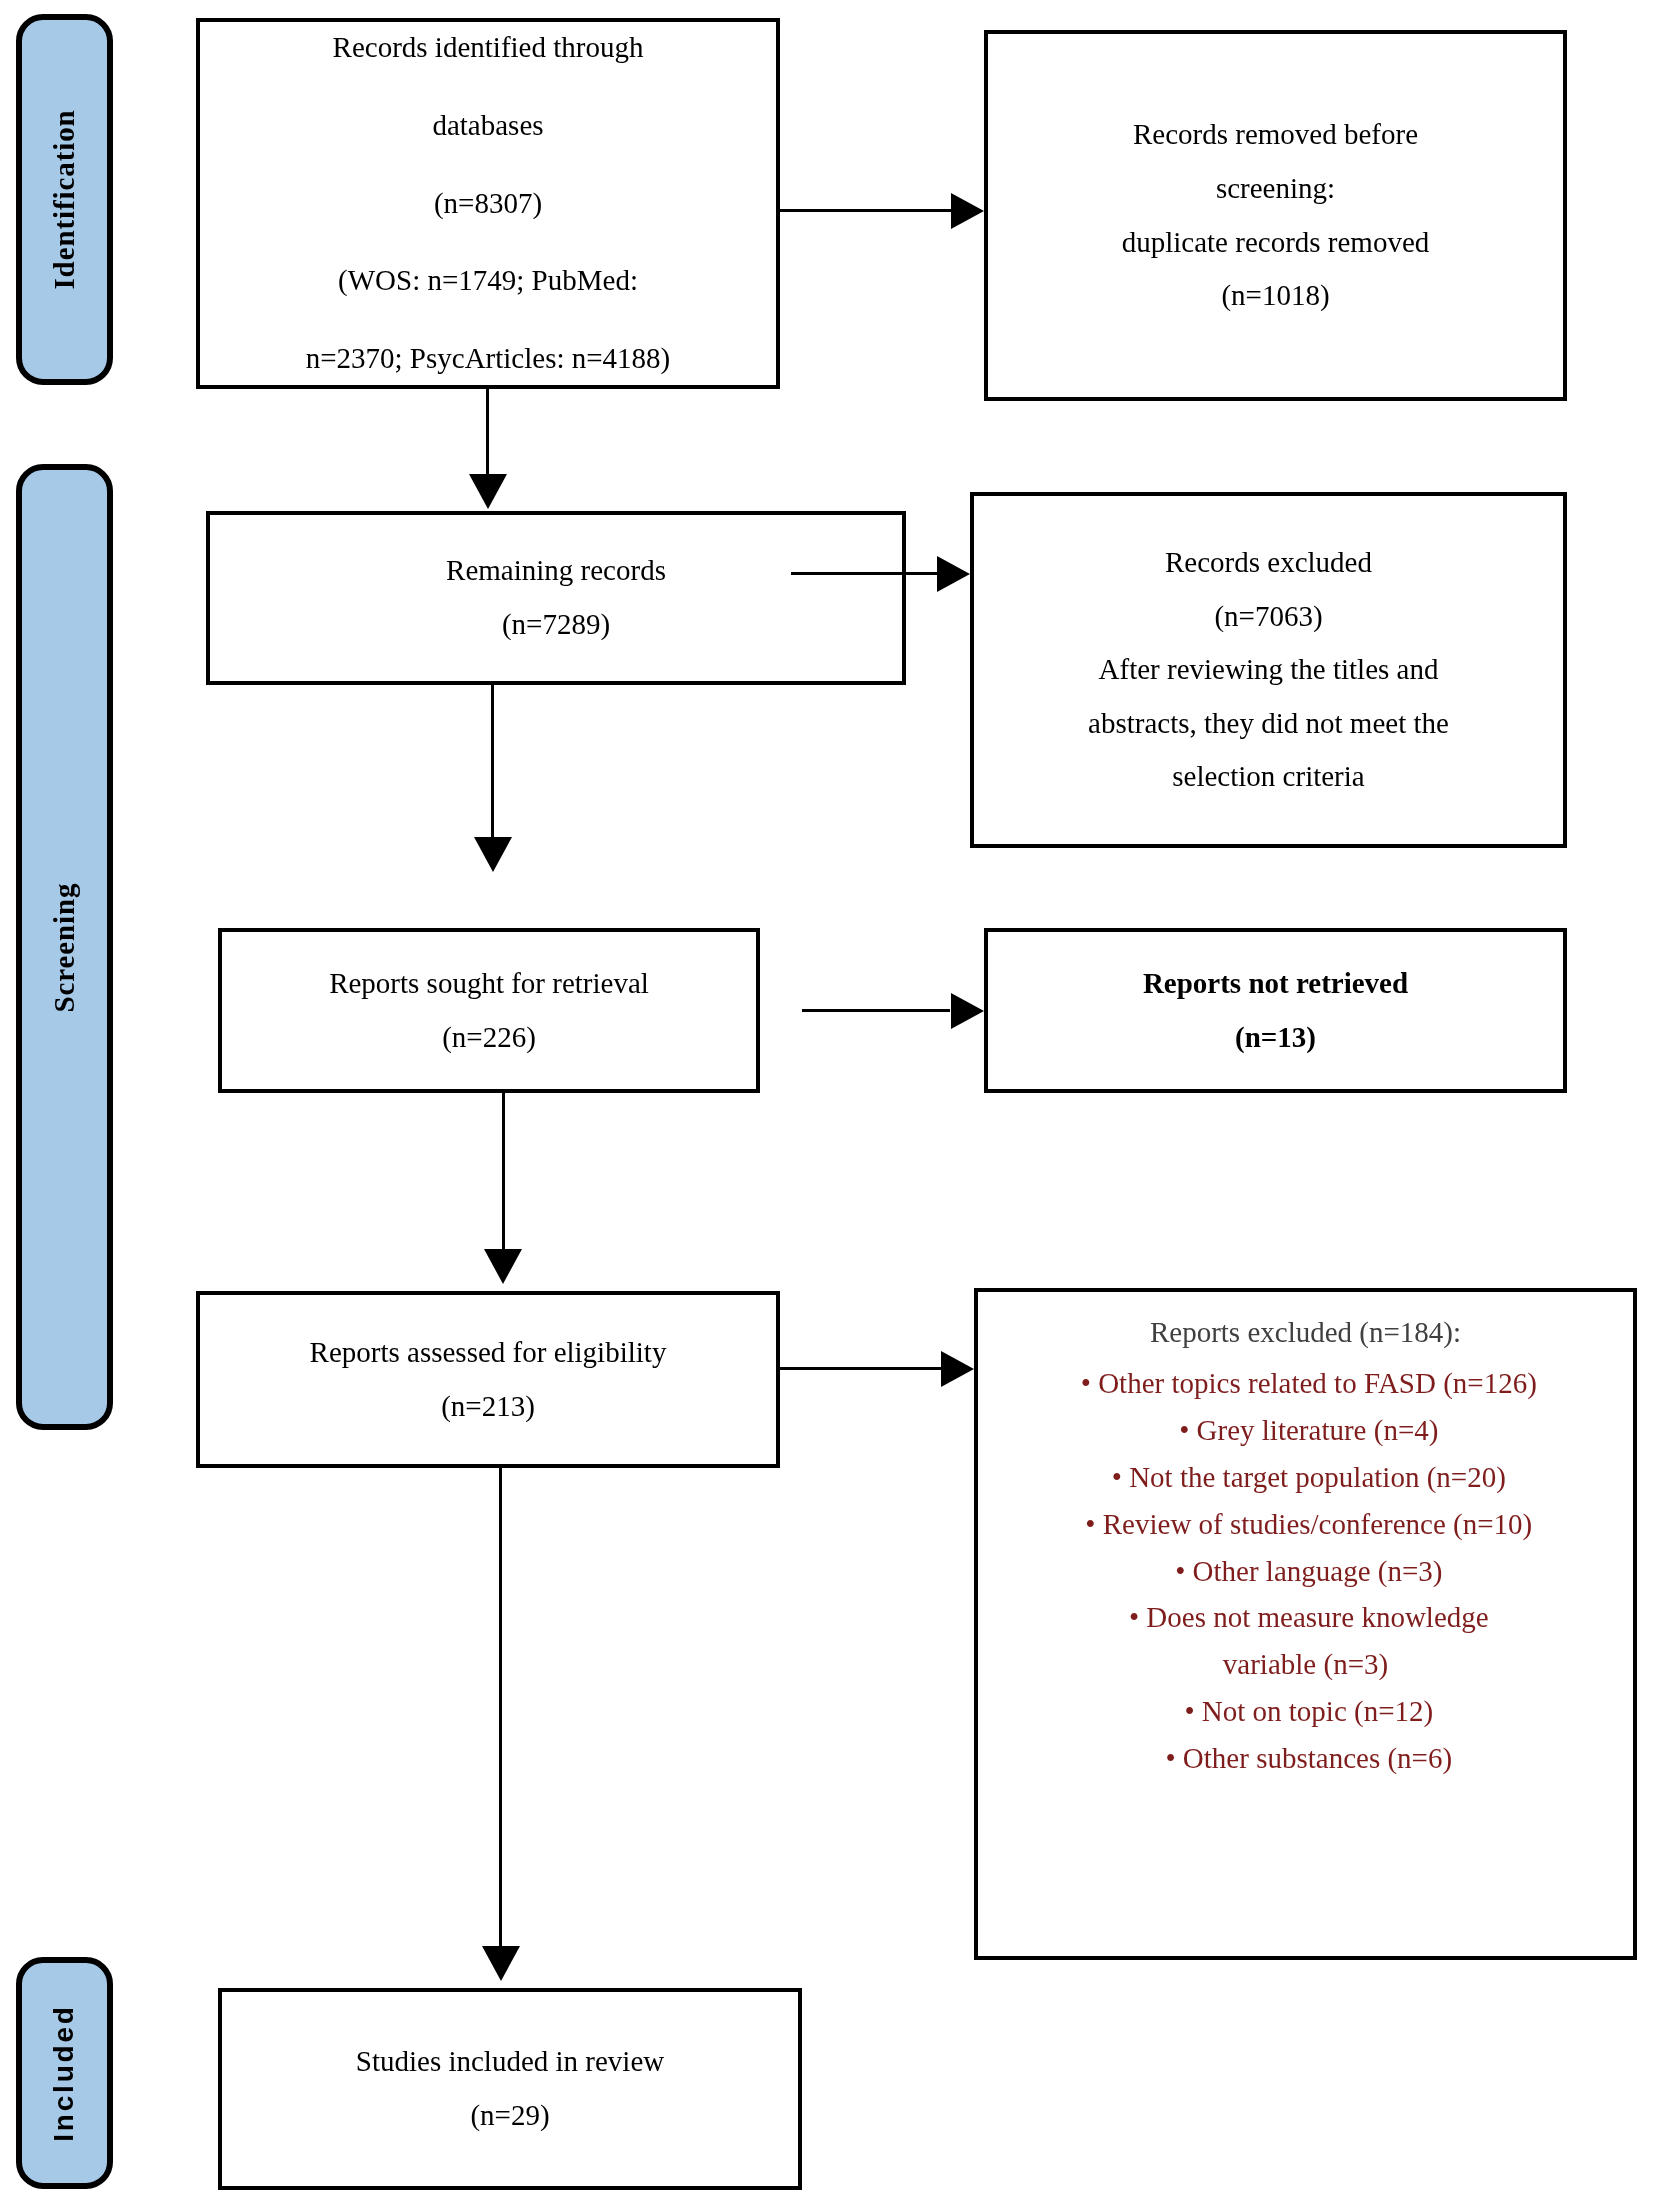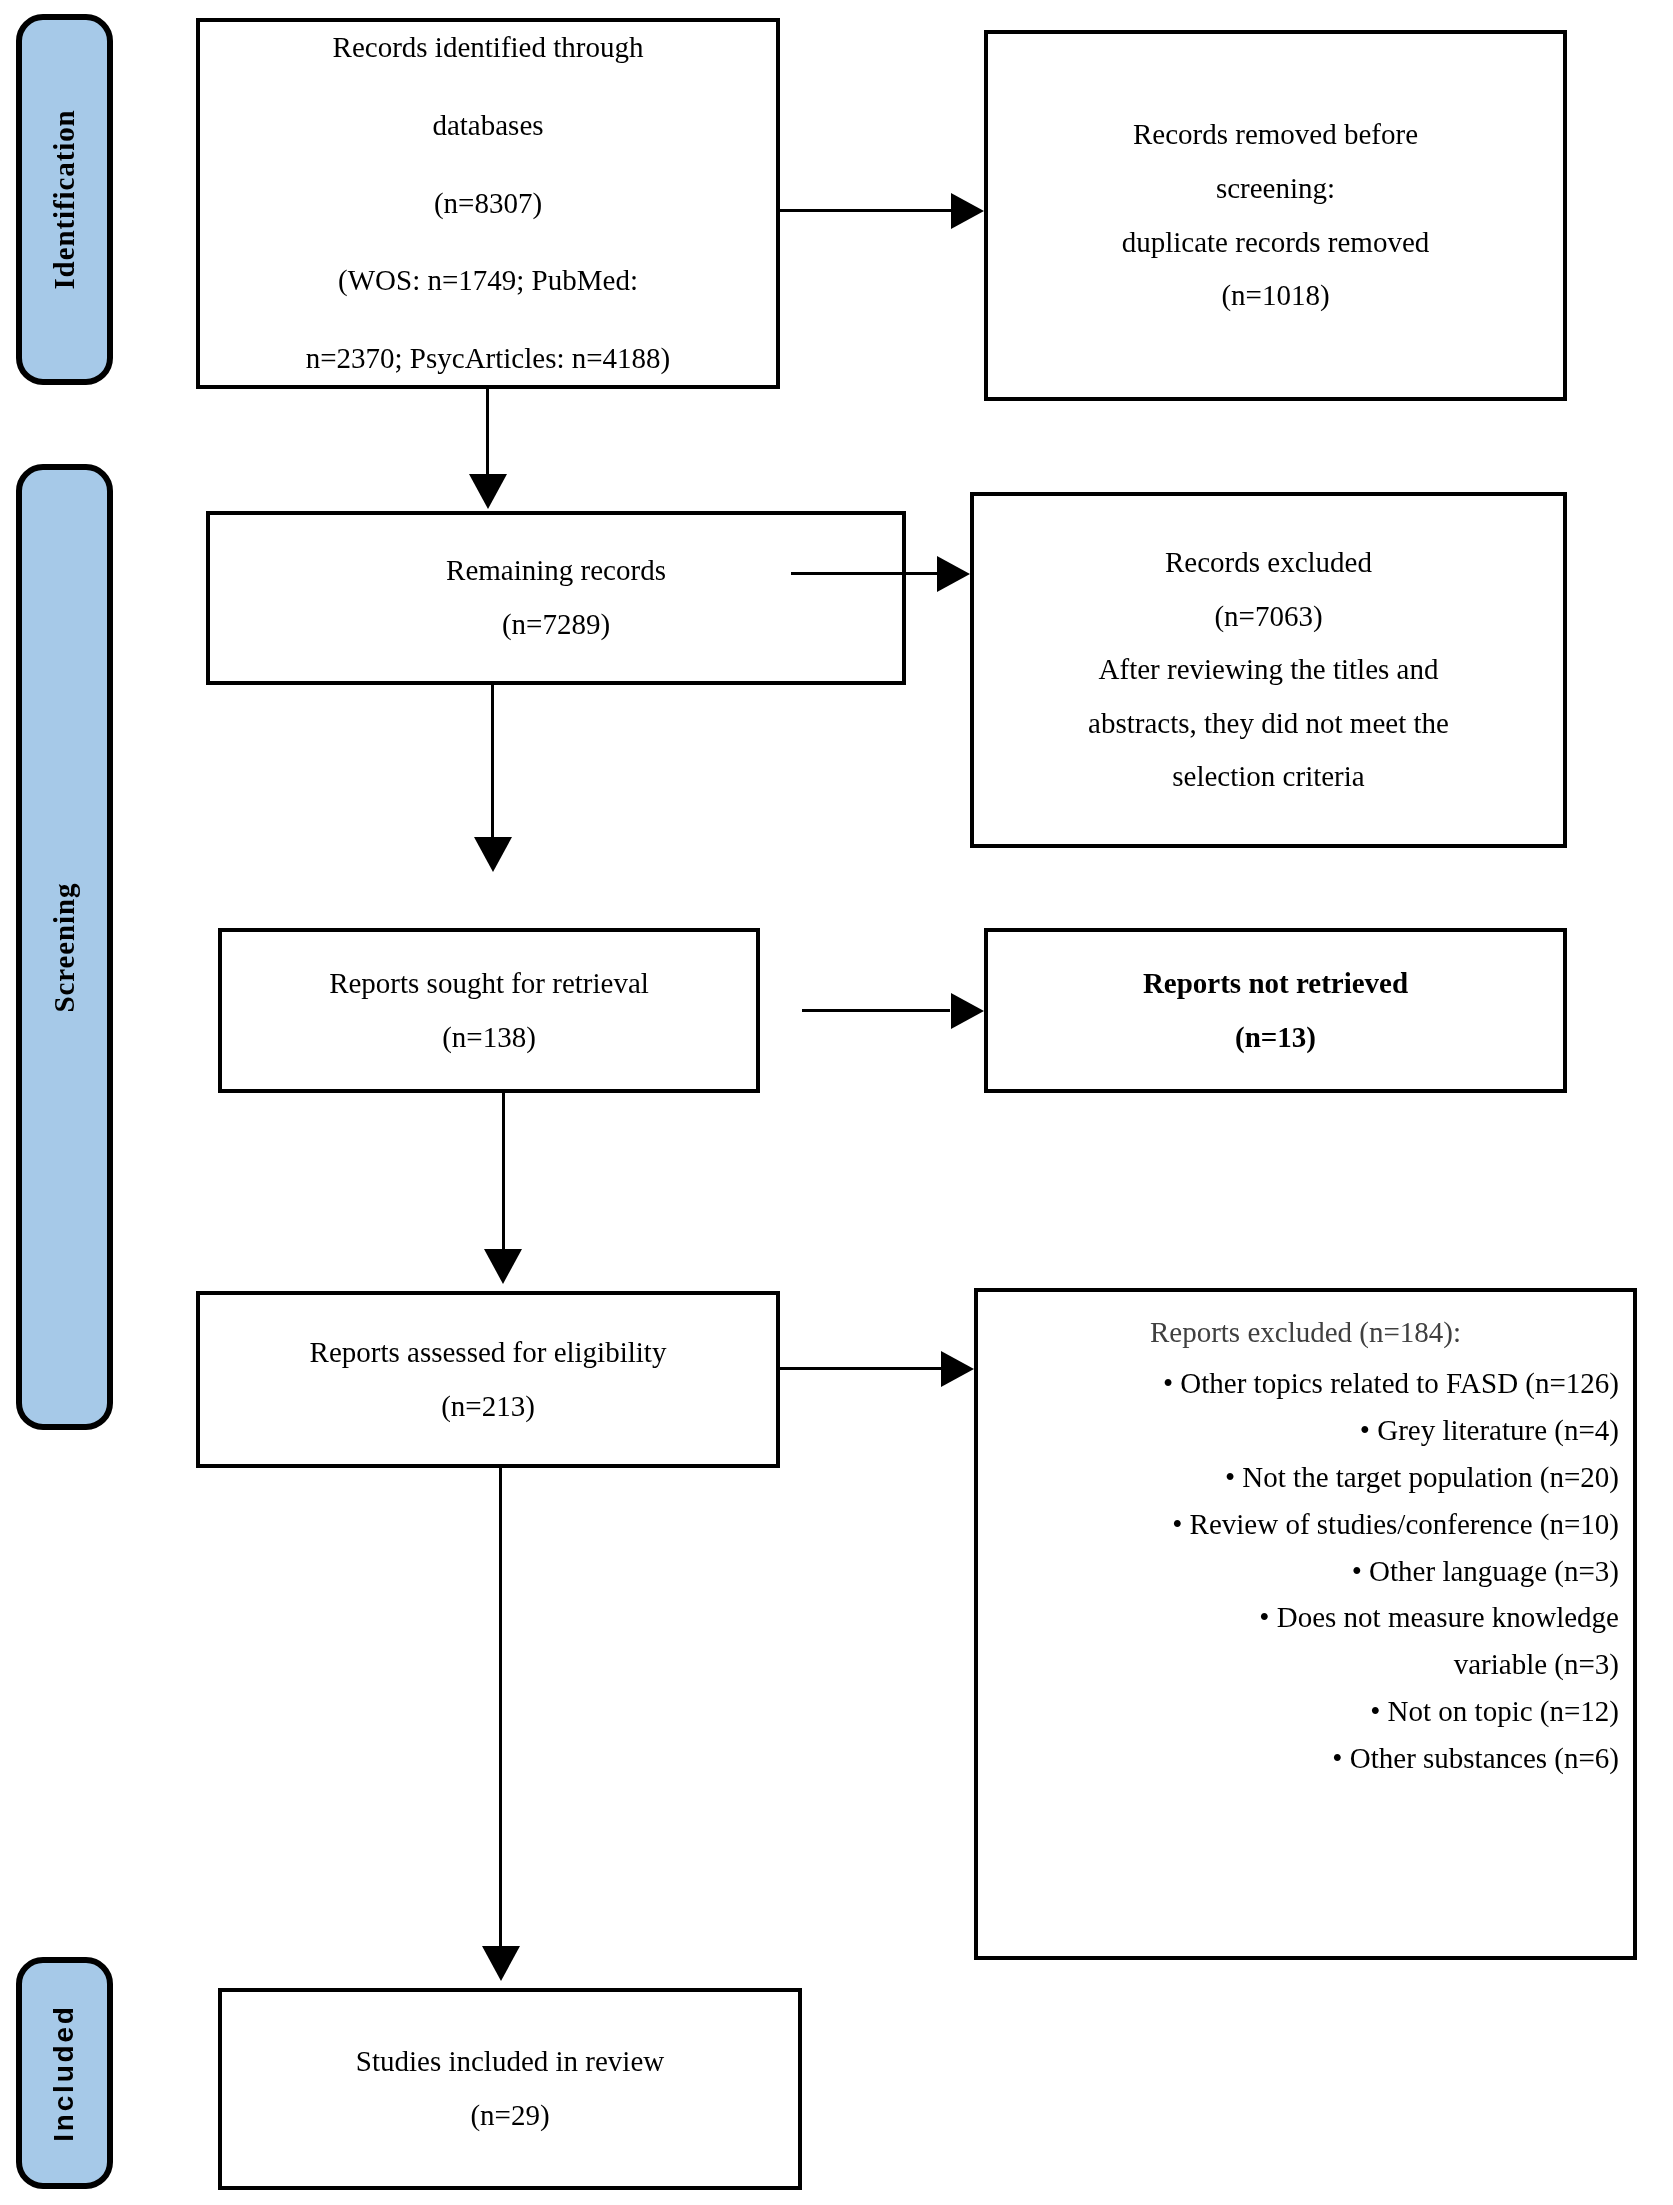--- a/index.html
+++ b/index.html
@@ -67,22 +67,22 @@
     font-size:29px;
     line-height:1.55;
     text-align:center;
     color:#404040;
     margin-bottom:4.7px;
     white-space:nowrap;
   }
   .flow-box.list-box .bullet-row{
     font-size:29px;
     line-height:1.62;
-    color:#000000;
-    text-align:right;
+    color:#7f1d1d;
+    text-align:center;
     padding-left:6.6px;
     white-space:nowrap;
   }
   .flow-box.list-box .bullet-row.wrapline{
     padding-left:0;
   }
   
   .v-line{
     position:absolute;
     width:2.8px;
@@ -160,21 +160,21 @@
   </div>
 
   <div class="h-line" style="left:791px; top:572px; width:146px;"></div>
   <div class="arrow-right" style="left:937px; top:556px;"></div>
 
   <div class="v-line" style="left:491px; top:685px; height:155px;"></div>
   <div class="arrow-down" style="left:474px; top:837px;"></div>
 
   <div class="flow-box" style="left:218px; top:928px; width:542px; height:165px;">
     <div class="line">Reports sought for retrieval</div>
-    <div class="line">(n=138)</div>
+    <div class="line">(n=226)</div>
   </div>
 
   <div class="flow-box" style="left:984px; top:928px; width:583px; height:165px;font-weight:bold;">
     <div class="line">Reports not retrieved</div>
     <div class="line">(n=13)</div>
   </div>
 
   <div class="h-line" style="left:802px; top:1009px; width:148px;"></div>
   <div class="arrow-right" style="left:951px; top:993px;"></div>
 

